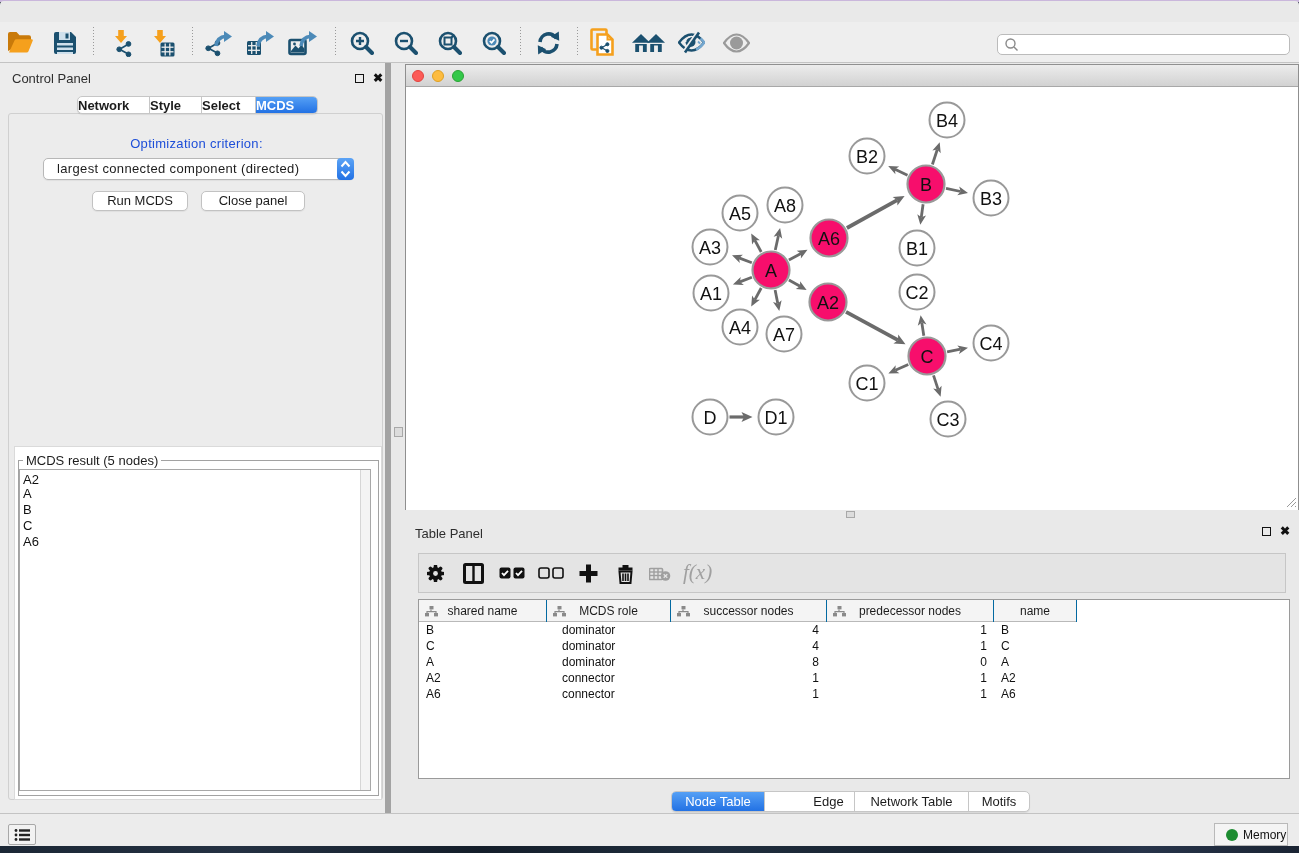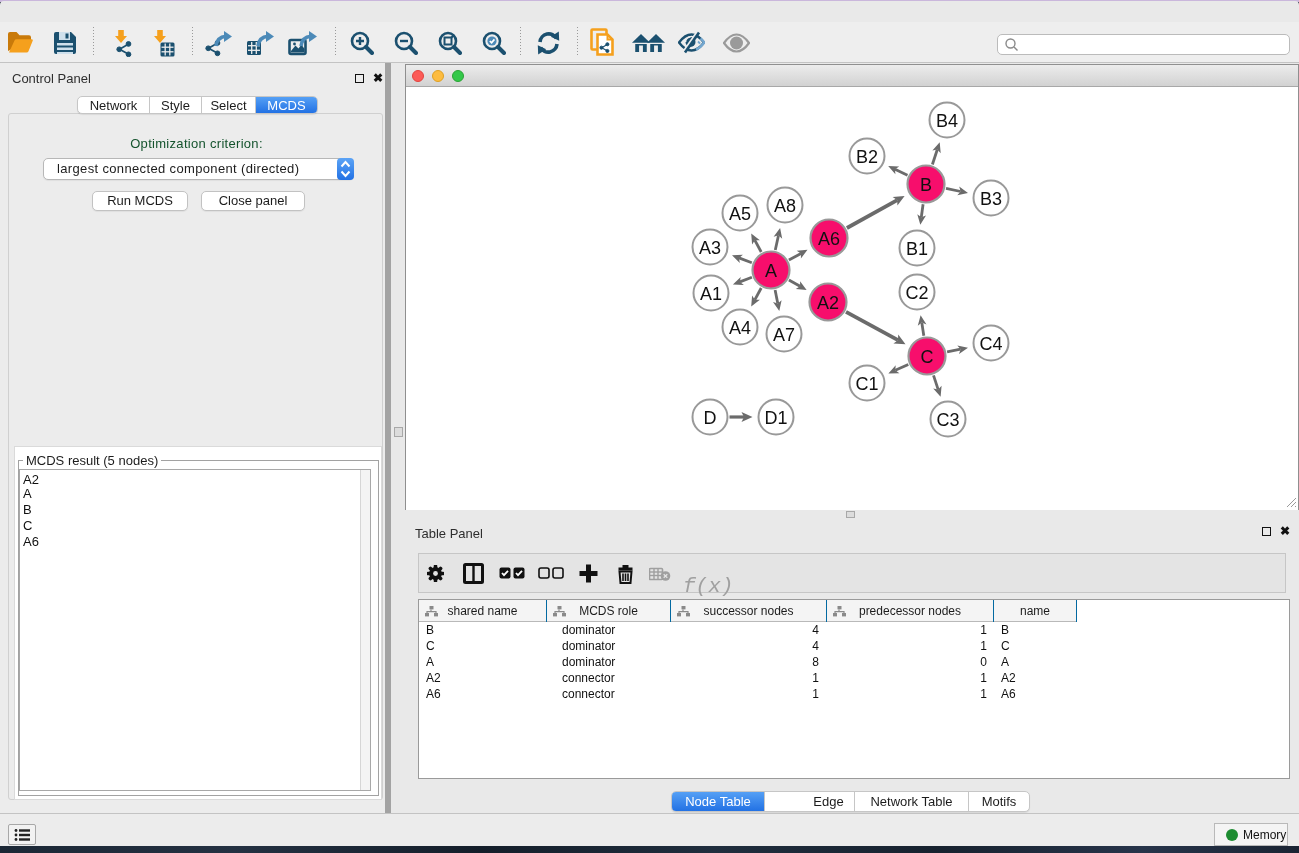--- a/index.html
+++ b/index.html
@@ -20,24 +20,24 @@
 .ticon { position:absolute; top:8px; }
 #searchbox { position:absolute; left:997px; top:12px; width:293px; height:21px; background:#ffffff; border:1px solid #bbbbbb; border-radius:5px; }
 #content { position:absolute; left:0; top:62px; width:1299px; height:751px; background:#e9e9e9; }
 #statusbar { position:absolute; left:0; top:812px; width:1299px; height:33px; background:#ececec; border-top:1px solid #c3c3c3; }
 #ctrlpanel { position:absolute; left:0; top:0; width:391px; height:752px; background:#ececec; border-right:6px solid #a3a3a3; }
 #cp-title { position:absolute; left:12px; top:8px; font-size:13px; color:#2e2e2e; }
 #cp-inner { position:absolute; left:8px; top:50px; width:375px; height:687px; border:1px solid #d0d0d0; border-radius:3px; background:#ececec; }
 #cp-tabs { position:absolute; left:77px; top:33px; width:241px; height:18px; display:flex;
   background:#ffffff; border:1px solid #c6c6c6; border-radius:5px; font-size:13px; color:#1c1c1c;
   box-shadow:0 1px 1px rgba(0,0,0,0.08); z-index:5; }
-#cp-tabs .seg { flex:0 0 auto; text-align:center; line-height:17px; border-right:1px solid #c6c6c6; }
+#cp-tabs .seg { flex:0 0 auto; line-height:17px; border-right:1px solid #c6c6c6;font-weight:bold; }
 #cp-tabs .seg.last { border-right:none; }
 #cp-tabs .sel { background:linear-gradient(#55a0f5,#2271e4); color:#ffffff; border-radius:0 4px 4px 0; }
-#opt-label { position:absolute; left:4px; width:100%; top:73px; text-align:center; font-size:13px; letter-spacing:0.3px; color:#14532d; }
+#opt-label { position:absolute; left:4px; width:100%; top:73px; text-align:center; font-size:13px; letter-spacing:0.3px; color:#1d4ed8; }
 #combo { position:absolute; left:43px; top:95px; width:311px; height:22px; background:#ffffff; border:1px solid #b7b7b7; border-radius:5px;
   font-size:13px; color:#1c1c1c; text-align:left; padding-left:13px; letter-spacing:0.35px; line-height:20px; box-shadow:0 1px 1px rgba(0,0,0,0.06); }
 #combo .stepper { position:absolute; right:-1px; top:-1px; width:17px; height:22px; border-radius:4px;
   background:linear-gradient(#5ca4f6,#2271e4); }
 .cpbtn { position:absolute; top:128px; height:20px; background:#ffffff; border:1px solid #c2c2c2; border-radius:5px;
   font-size:13px; color:#1c1c1c; text-align:center; line-height:18px; box-shadow:0 1px 1px rgba(0,0,0,0.06); }
 #gbpanel { position:absolute; left:14px; top:383px; width:368px; height:354px; background:#ffffff; border:1px solid #dadada; }
 #groupbox { position:absolute; left:3px; top:13px; width:361px; height:336px; border:1px solid #a2a2a2; }
 #groupbox .gb-title { position:absolute; left:4px; top:-8px; background:#ffffff; padding:0 3px; font-size:13px; color:#1c1c1c; }
 #listbox { position:absolute; left:0px; top:8px; width:352px; height:322px; background:#ffffff; border:1px solid #a8a8a8; font-size:13px; color:#111; }
@@ -379,21 +379,21 @@
             </svg>
 <svg style="position:absolute;left:230px;top:13px" width="22" height="14">
               <rect x="0.5" y="1.5" width="13" height="11" rx="1" fill="none" stroke="#9f9f9f" stroke-width="1.6"></rect>
               <line x1="0.5" y1="5" x2="13.5" y2="5" stroke="#9f9f9f" stroke-width="1.4"></line>
               <line x1="0.5" y1="8.5" x2="13.5" y2="8.5" stroke="#9f9f9f" stroke-width="1.4"></line>
               <line x1="5" y1="1.5" x2="5" y2="12.5" stroke="#9f9f9f" stroke-width="1.4"></line>
               <line x1="9" y1="1.5" x2="9" y2="12.5" stroke="#9f9f9f" stroke-width="1.4"></line>
               <circle cx="16.5" cy="9" r="4.8" fill="#9f9f9f"></circle>
               <path d="M14.7 7.2 L18.3 10.8 M18.3 7.2 L14.7 10.8" stroke="#e4e4e4" stroke-width="1.3"></path>
             </svg>
-<div style="position:absolute;left:264px;top:6px;font-family:Liberation Mono, monospace;font-style:italic;font-size:21px;color:#a0a0a0;margin-top:15px;">f(x)</div>
+<div style="position:absolute;left:264px;top:6px;font-family:Liberation Serif, serif;font-style:italic;font-size:21px;color:#a0a0a0;">f(x)</div>
           </div>
         <div id="tp-table">
           <div id="tp-header">
               <div class="hc" style="left:0px;width:128px;"><svg width="13" height="11" style="position:absolute;left:6px;top:6px">
                   <g fill="#8a8a8a">
                     <rect x="4.5" y="0" width="4" height="3.4"></rect>
                     <rect x="0" y="7" width="4" height="3.4"></rect>
                     <rect x="9" y="7" width="4" height="3.4"></rect>
                     <path d="M6 3.4 L6 5 M2 7 L2 5.6 L11 5.6 L11 7" stroke="#8a8a8a" stroke-width="1.2" fill="none"></path>
                   </g>

